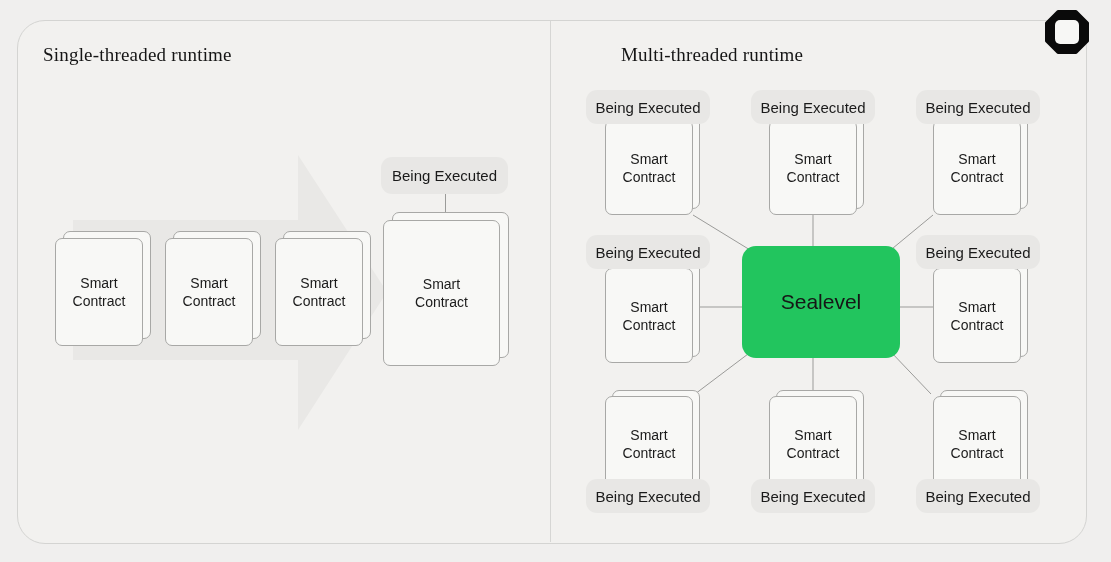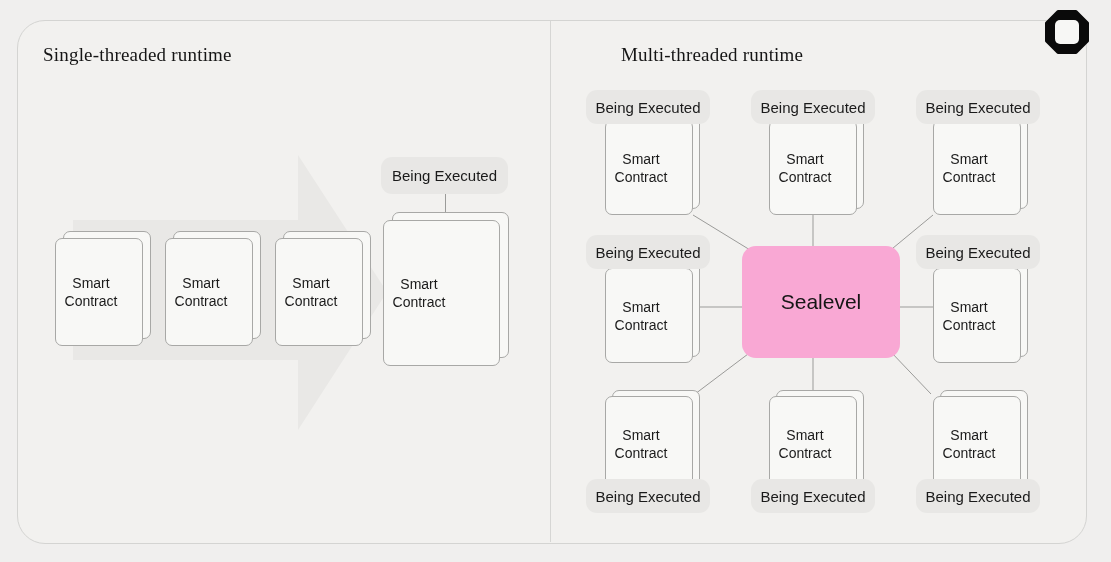--- a/index.html
+++ b/index.html
@@ -29,21 +29,21 @@
   svg.shapes{position:absolute;left:0;top:0;width:1111px;height:562px;pointer-events:none;}
 
   .stack{position:absolute;}
   .sheet{
     position:absolute;background:#f8f8f6;border:1px solid #a8a8a6;border-radius:7px;
     box-sizing:border-box;
   }
   .sheet.back{left:0;top:0;right:0;bottom:0;transform:translate(8px,-7px);}
   .sheet.front{
     left:0;top:0;right:0;bottom:0;
-    display:flex;align-items:center;justify-content:flex-start;text-align:center;
+    display:flex;align-items:center;justify-content:center;text-align:center;
     font-size:14px;line-height:18px;color:#1b1b1b;
   }
   .card-label{width:70px;}
 
   .badge{
     position:absolute;background:#e8e7e5;border-radius:11px;
     display:flex;align-items:center;justify-content:center;
     font-size:15px;color:#1a1a1a;white-space:nowrap;
   }
 
@@ -72,21 +72,21 @@
   #rb-tc{left:751px;top:90px;}
   #rb-tr{left:916px;top:90px;}
   #rb-ml{left:586px;top:235px;}
   #rb-mr{left:916px;top:235px;}
   #rb-bl{left:586px;top:479px;}
   #rb-bc{left:751px;top:479px;}
   #rb-br{left:916px;top:479px;}
 
   .hub{
     position:absolute;left:742px;top:246px;width:158px;height:112px;
-    background:#f9a8d4;border-radius:14px;
+    background:#22c55e;border-radius:14px;
     display:flex;align-items:center;justify-content:center;
     font-size:21px;color:#161616;
   }
 
   .brand{position:absolute;left:1045px;top:10px;width:44px;height:44px;}
 </style>
 </head>
 <body>
 
 <div class="panel"></div>

